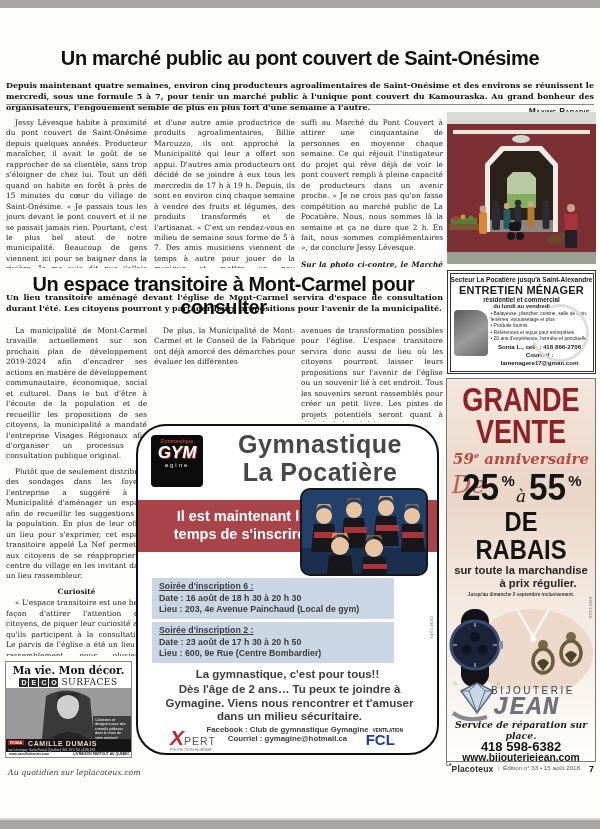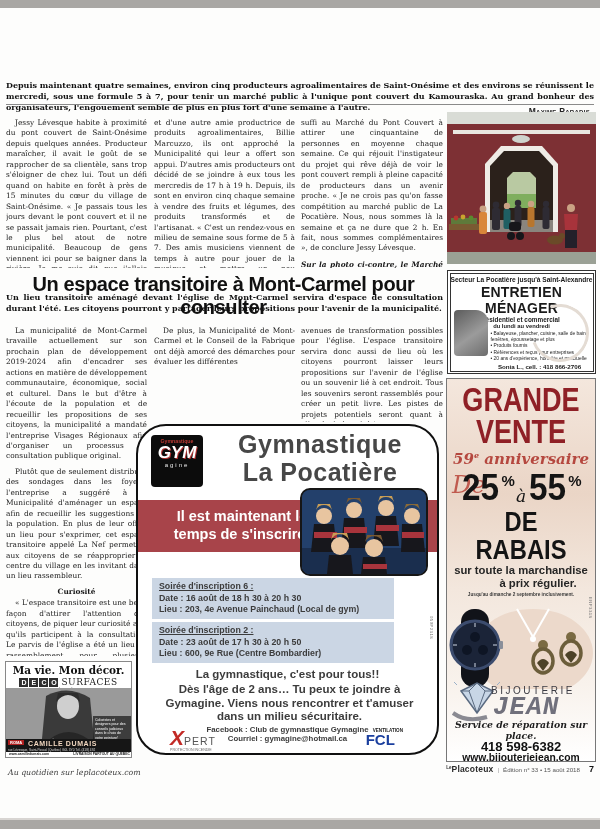--- a/index.html
+++ b/index.html
@@ -26,21 +26,21 @@
 
   
   .photo1{position:absolute;left:447px;top:112px;width:149px;height:152px;overflow:hidden;background:#c9ccc6;}
 
   
   .menager{position:absolute;left:447px;top:270px;width:149px;height:104px;background:#fff;
            border:1px solid #333;padding:1.5px;box-sizing:border-box;}
   .menager .inner{border:1px solid #333;width:100%;height:100%;box-sizing:border-box;
                   position:relative;text-align:center;overflow:hidden;}
   .menager .region{font-weight:bold;font-size:6.6px;margin-top:2px;}
-  .menager .mtitle{font-weight:bold;font-size:14px;letter-spacing:.2px;margin-top:1px;}
+  .menager .mtitle{font-weight:bold;font-size:11px;letter-spacing:.2px;margin-top:1px;}
   .menager .msub1{font-weight:bold;font-size:6.4px;}
   .menager .msub2{font-weight:bold;font-size:5.8px;margin-bottom:2px;}
   .menager .vac{position:absolute;left:3px;top:36px;width:34px;height:46px;
                 background:linear-gradient(145deg,#5b5b5b,#9b9b9b 55%,#6c6c6c);border-radius:4px 12px 4px 4px;}
   .menager .swirl{position:absolute;right:4px;top:30px;width:52px;height:52px;border:3px solid #e4dcd4;
                   border-radius:50%;border-left-color:transparent;transform:rotate(25deg);}
   .menager ul{list-style:none;margin:0 0 0 40px;padding:0 4px 0 0;text-align:left;}
   .menager li{font-size:4.9px;line-height:6.4px;color:#222;}
   .menager li:before{content:"• ";}
   .menager .mcontact{font-weight:bold;font-size:6.2px;line-height:8px;margin-left:36px;}
@@ -130,34 +130,35 @@
   .deco .sico{font-weight:900;font-style:italic;font-size:7px;margin-top:1px;}
   .deco .bar{position:absolute;left:0;top:77px;width:127px;height:13px;background:#161616;color:#fff;}
   .deco .roma{position:absolute;left:2px;top:1px;background:#b02020;font-size:4px;font-weight:bold;padding:0 2px;}
   .deco .dealer{position:absolute;left:22px;top:1px;font-weight:900;font-size:7px;letter-spacing:.6px;
                 color:#f3d9c2;text-shadow:0 0 1px #000;}
   .deco .dinfo{position:absolute;left:2px;top:9px;font-size:3.2px;color:#ddd;white-space:nowrap;}
   .deco .strip{position:absolute;left:0;top:90px;width:127px;height:6px;background:#fff;
                font-size:3.4px;font-weight:bold;color:#222;display:flex;justify-content:space-between;padding:0 3px;box-sizing:border-box;}
 
   
-  .pfooter{position:absolute;right:6px;top:764px;font-size:6.2px;color:#555;display:flex;align-items:center;}
+  .pfooter{position:absolute;right:6px;top:764px;font-size:6.2px;color:#555;display:flex;align-items:flex-start;}
   .pfooter .lesm{font-size:4.5px;font-weight:bold;color:#333;position:relative;top:-2px;}
   .pfooter .brand{font-weight:800;font-size:8.5px;color:#2b2b2b;letter-spacing:.2px;}
   .pfooter .sep{margin:0 4px;color:#999;}
   .pfooter .pg{font-weight:800;font-size:9px;color:#111;margin-left:9px;}
   .bottom-note{position:absolute;left:8px;top:768px;font-family:"DejaVu Serif",serif;
                font-style:italic;font-size:7.8px;color:#3f3f3f;}
 </style>
 </head>
 <body>
 
 <div class="screen">
   <div class="graybar bar-top"></div>
 
+  <div class="headline" style="left:0;top:47px;width:600px;">Un marché public au pont couvert de Saint-Onésime</div>
   <div class="lead" style="left:6px;top:80px;width:588px;">Depuis maintenant quatre semaines, environ cinq producteurs agroalimentaires de Saint-Onésime et des environs se réunissent le mercredi, sous une formule 5 à 7, pour tenir un marché public à l'unique pont couvert du Kamouraska. Au grand bonheur des organisateurs, l'engouement semble de plus en plus fort d'une semaine à l'autre.</div>
   <div class="rule" style="left:6px;top:104px;width:588px;"></div>
   <div class="byline" style="right:10px;top:106px;">Maxime Paradis</div>
 
   <div class="bodycol" style="left:6px;top:118px;width:141px;height:150px;">
     <p class="indent">Jessy Lévesque habite à proximité du pont couvert de Saint-Onésime depuis quelques années. Producteur maraîcher, il avait le goût de se rapprocher de sa clientèle, sans trop s'éloigner de chez lui. Tout un défi quand on habite en forêt à près de 15 minutes du cœur du village de Saint-Onésime. « Je passais tous les jours devant le pont couvert et il ne se passait jamais rien. Pourtant, c'est le plus bel atout de notre municipalité. Beaucoup de gens viennent ici pour se baigner dans la rivière. Je me suis dit que j'allais créer un marché pour animer le pont et vendre mes légumes », a-t-il raconté.</p>
 
   </div>
   <div class="bodycol" style="left:154px;top:118px;width:141px;height:150px;">
     <p>et d'une autre amie productrice de produits agroalimentaires, Billie Marcuzzo, ils ont approché la Municipalité qui leur a offert son appui. D'autres amis producteurs ont décidé de se joindre à eux tous les mercredis de 17 h à 19 h. Depuis, ils sont en environ cinq chaque semaine à vendre des fruits et légumes, des produits transformés et de l'artisanat. « C'est un rendez-vous en milieu de semaine sous forme de 5 à 7. Des amis musiciens viennent de temps à autre pour jouer de la musique et mettre un peu d'ambiance », d'ajouter Jessy Lévesque.</p>

